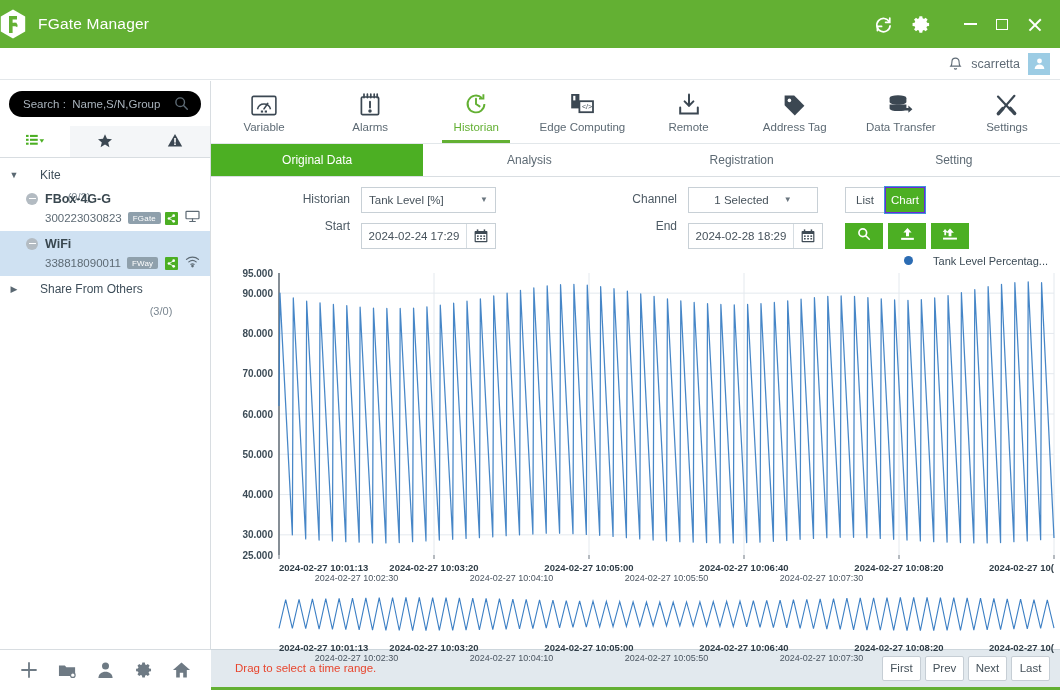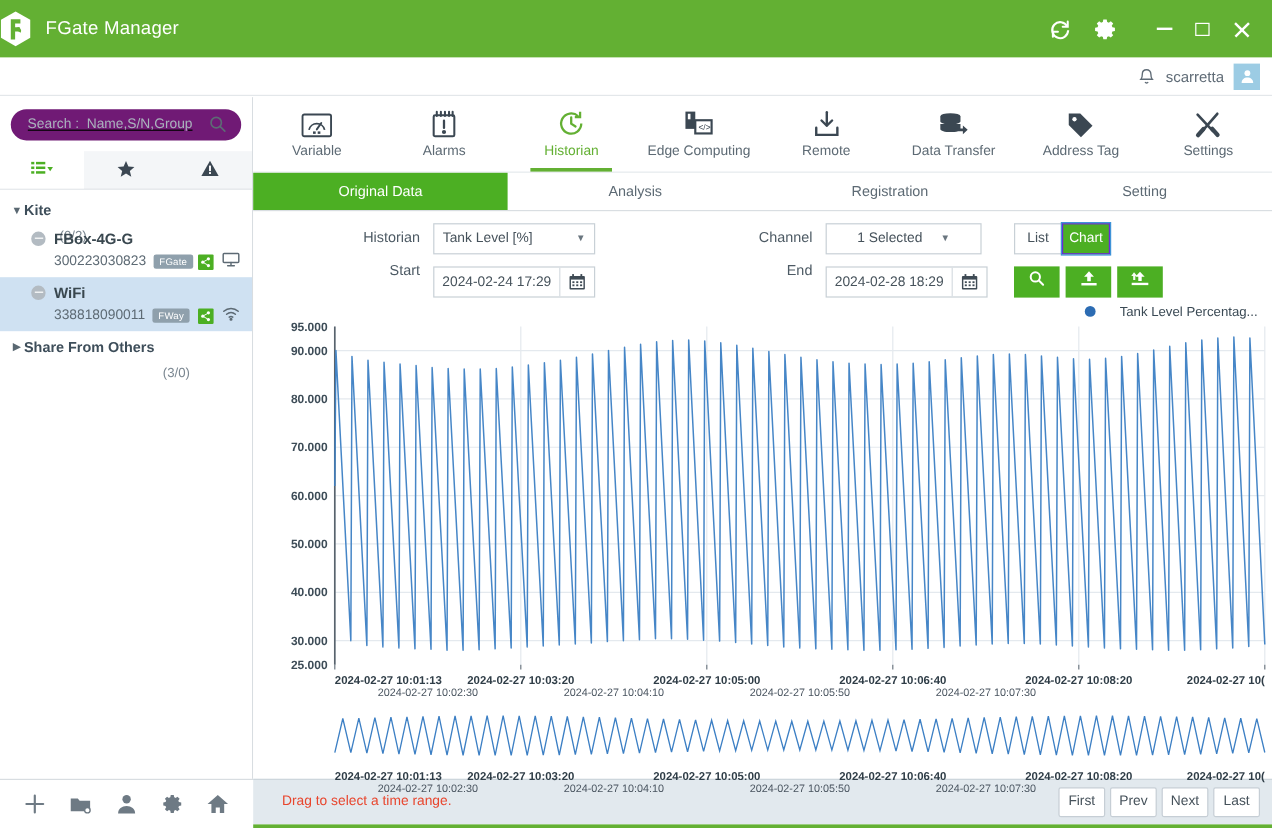--- a/index.html
+++ b/index.html
@@ -52,21 +52,21 @@
     display:flex; align-items:center; justify-content:center; cursor:pointer;
   }
 
   
   .leftpanel {
     position:absolute; left:0; top:81px; width:211px; height:609px;
     background:#fff; border-right:1px solid #d8dde1;
   }
   .search-row { padding:10px 9px 0 9px; }
   .search-box {
-    position:relative; height:26px; background:#701a75; border-radius:13px;
+    position:relative; height:26px; background:#000000; border-radius:13px;
     display:flex; align-items:center;text-decoration:underline;
   }
   .search-box input {
     border:none; background:transparent; outline:none;
     font-size:11.5px; color:#8b97a2; padding-left:14px; width:152px;
     font-family:"Liberation Sans", sans-serif;
   }
   .search-box input::placeholder { color:#a9b3bc; }
   .search-ico { position:absolute; right:12px; top:5px; cursor:pointer; }
 
@@ -76,21 +76,21 @@
     border-bottom:2px solid transparent;
   }
   .fb-cell.active { border-bottom:2px solid #fff; background:#fff; }
   .fb-cell.inactive { background:#f4f6f8; }
 
   .tree { padding-top:6px; font-size:12px; color:#41525e; }
   .tree-group {
     display:flex; align-items:center; height:22px; padding-left:8px; cursor:pointer;
   }
   .caret { width:12px; font-size:9px; color:#5a6872; display:flex; justify-content:center; }
-  .grp-name { font-weight:bold; margin-left:0; font-size:12px; color:#3e4e5a; }
+  .grp-name { font-weight:normal; margin-left:20px; font-size:12px; color:#3e4e5a; }
   .grp-count { margin-left:7px; font-size:11px; color:#7b8791;margin-top:44px; }
 
   .dev { padding:4px 0 4px 0; cursor:pointer; }
   .dev.selected { background:#cfe1f2; }
   .dev-l1 { display:flex; align-items:center; padding-left:26px; height:17px; }
   .minus {
     width:12px; height:12px; border-radius:50%; background:#b3bbc2;
     display:flex; align-items:center; justify-content:center; margin-right:7px;
   }
   .minus i { width:7px; height:1.6px; background:#fff; display:block; }
@@ -480,38 +480,38 @@
             <path d="M11 1.6 V12.4" stroke-linecap="round"></path>
             <path d="M6.6 8.4 L11 12.8 L15.4 8.4" stroke-linecap="round" stroke-linejoin="round"></path>
             <path d="M2.2 14.4 V20.4 H19.8 V14.4" stroke-linecap="round"></path>
           </svg>
         </span>
         <span>Remote</span>
       </div>
 
       <div class="nav-item">
         <span class="nav-ico">
+          <svg width="23" height="22" viewBox="0 0 23 22" fill="#3b4752">
+            <path d="M1.6 1.6 h9.6 L21.4 11.8 L11.8 21.4 L1.6 11.2 Z"></path>
+            <circle cx="6.4" cy="6.4" r="1.8" fill="#fff"></circle>
+          </svg>
+        </span>
+        <span>Address Tag</span>
+      </div>
+
+      <div class="nav-item">
+        <span class="nav-ico">
           <svg width="25" height="22" viewBox="0 0 25 22" fill="#3b4752">
             <ellipse cx="10" cy="4" rx="8.4" ry="2.7"></ellipse>
             <path d="M1.6 4 v4 c0 1.5 3.8 2.7 8.4 2.7s8.4-1.2 8.4-2.7V4"></path>
             <path d="M1.6 10.4 v4 c0 1.5 3.8 2.7 8.4 2.7s8.4-1.2 8.4-2.7v-4"></path>
             <path d="M13 14 h7.4 v-2.4 l4 3.6 -4 3.6 v-2.4 H13z"></path>
           </svg>
         </span>
         <span>Data Transfer</span>
-      </div>
-
-      <div class="nav-item">
-        <span class="nav-ico">
-          <svg width="23" height="22" viewBox="0 0 23 22" fill="#3b4752">
-            <path d="M1.6 1.6 h9.6 L21.4 11.8 L11.8 21.4 L1.6 11.2 Z"></path>
-            <circle cx="6.4" cy="6.4" r="1.8" fill="#fff"></circle>
-          </svg>
-        </span>
-        <span>Address Tag</span>
       </div>
 
       <div class="nav-item">
         <span class="nav-ico">
           <svg width="23" height="22" viewBox="0 0 23 22" fill="none" stroke="#3b4752" stroke-width="2.2" stroke-linecap="round">
             <path d="M3 2.6 L15.8 16.2"></path>
             <path d="M19.4 1.8 L7.6 15.4"></path>
             <path d="M15.2 14.4 L19.6 19.4" stroke-width="3.6"></path>
             <path d="M7.8 14.6 L3.4 19.6" stroke-width="3.6"></path>
           </svg>

